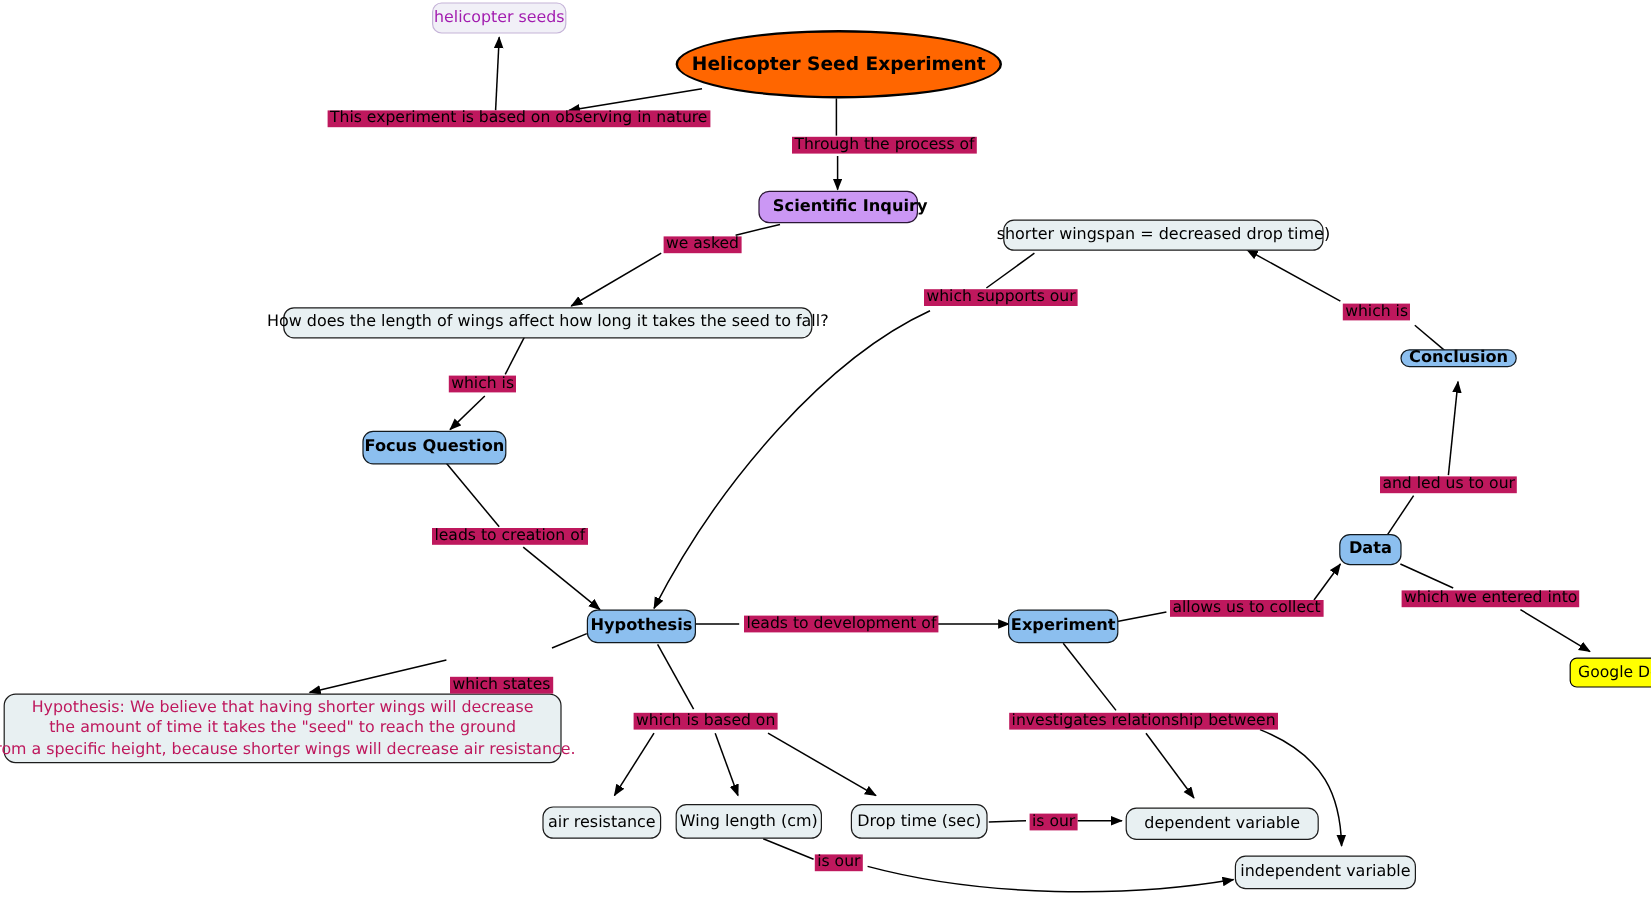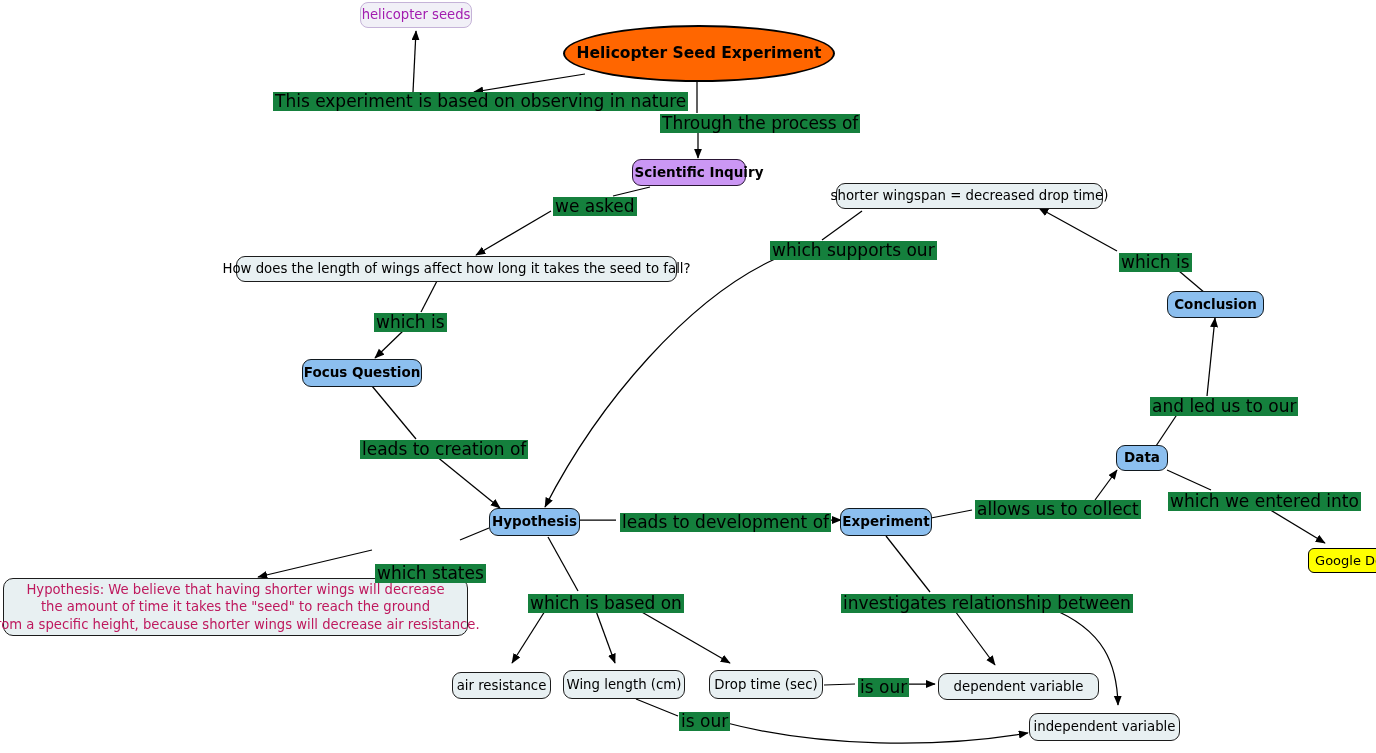--- a/index.html
+++ b/index.html
@@ -90,23 +90,23 @@
     border: 1.3px solid #1c1c1c;
     border-radius: 10px;
     font-size: 13.2px;
     color: #be185d;
     padding: 6px 10px;
     line-height: 1.33;
   }
   
   .link-label {
     position: absolute;
-    font-size: 17px;
-    color: #000000;
-    background: #15803d;
+    font-size: 13px;
+    color: #000000;
+    background: #be185d;
     white-space: nowrap;
     z-index: 6;
     padding: 0 2px;
     line-height: 1.1;
   }
 </style>
 </head>
 <body>
 
 <div id="canvas">
@@ -182,21 +182,21 @@
   <div class="node" style="left:563px; top:25px; width:272px; height:57px;
               background:#ff6600; border:2px solid #000000; border-radius:50%;
               font-size:15.5px; font-weight:bold; color:#000000;text-align:center;">
     <span>Helicopter Seed Experiment</span>
   </div>
 
   <div class="node n-lav" style="left:360px; top:2px; width:112px; height:26px;">
     <span>helicopter seeds</span>
   </div>
 
-  <div class="node n-purple" style="left:632px; top:159px; width:114px; height:27px;padding-left:28px;">
+  <div class="node n-purple" style="left:632px; top:159px; width:133px; height:27px;padding-left:28px;">
     <span>Scientific Inquiry</span>
   </div>
 
   <div class="node n-plain" style="left:236px; top:256px; width:441px; height:26px;">
     <span>How does the length of wings affect how long it takes the seed to fall?</span>
   </div>
 
   <div class="node n-blue" style="left:302px; top:359px; width:120px; height:28px;">
     <span>Focus Question</span>
   </div>
@@ -212,21 +212,21 @@
   </div>
 
   <div class="node n-blue" style="left:840px; top:508px; width:92px; height:28px;">
     <span>Experiment</span>
   </div>
 
   <div class="node n-blue" style="left:1116px; top:445px; width:52px; height:26px;">
     <span>Data</span>
   </div>
 
-  <div class="node n-blue" style="left:1167px; top:291px; width:97px; height:27px;">
+  <div class="node n-blue" style="left:1167px; top:291px; width:97px; height:15px;">
     <span>Conclusion</span>
   </div>
 
   <div class="node n-plain" style="left:836px; top:183px; width:267px; height:26px;">
     <span>shorter wingspan = decreased drop time)</span>
   </div>
 
   <div class="node n-yellow" style="left:1280px; top:548px; width:96px; height:25px;margin-left:28px;">
     <span>Google Docs</span>
   </div>

